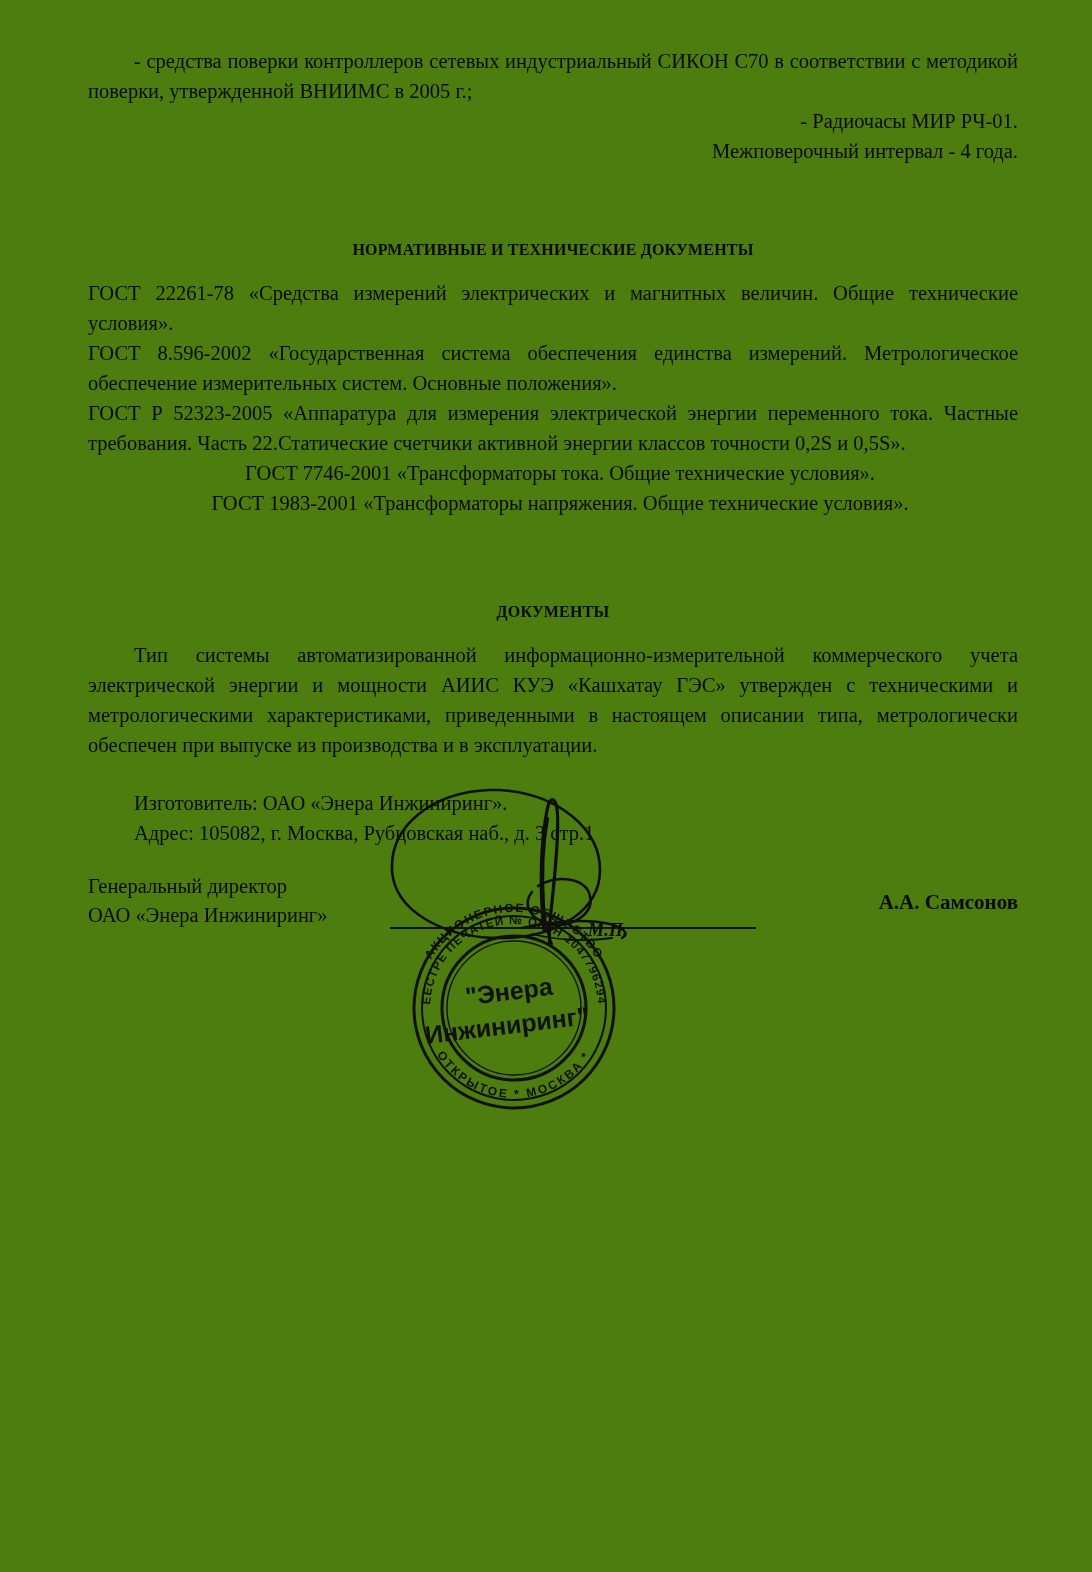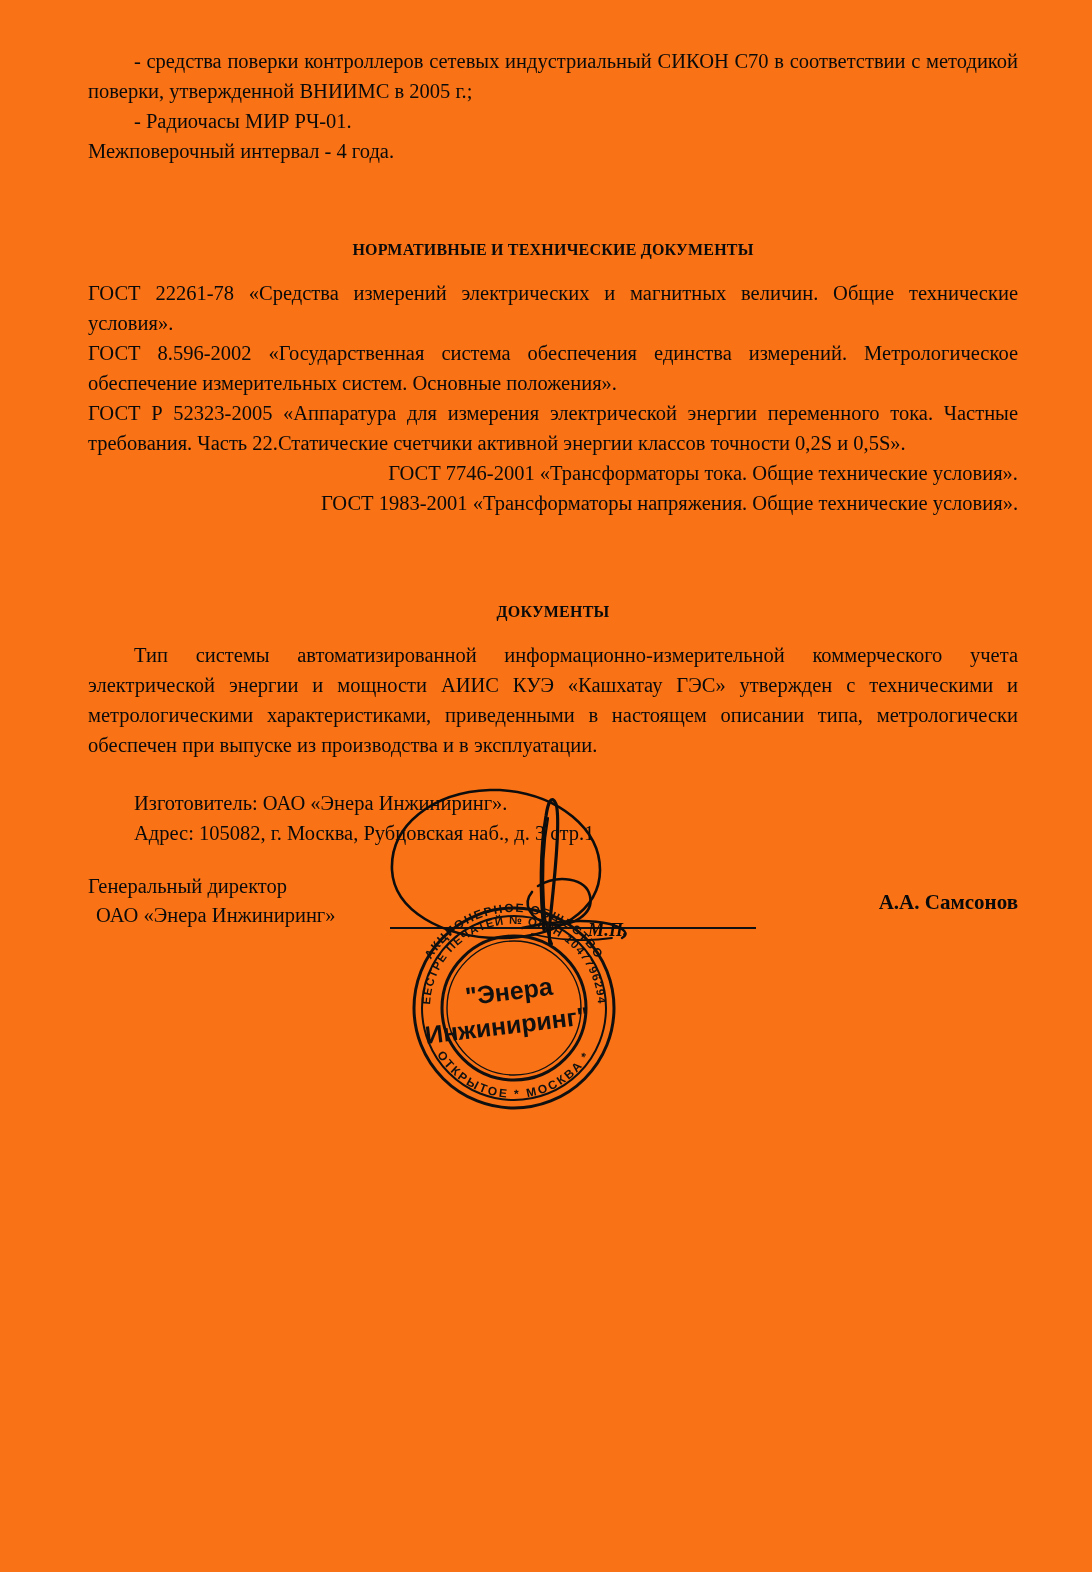--- a/index.html
+++ b/index.html
@@ -4,21 +4,21 @@
 <style>
   html, body {
     margin: 0;
     padding: 0;
     background: #ffffff;
   }
   .page {
     position: relative;
     width: 1092px;
     height: 1572px;
-    background: #f97316;
+    background: #4d7c0f;
     overflow: hidden;
     font-family: "Liberation Serif", "DejaVu Serif", serif;
     color: #0a0a0a;
   }
   .content {
     position: absolute;
     left: 88px;
     top: 46px;
     width: 930px;
   }
@@ -31,21 +31,21 @@
     text-justify: inter-word;
     margin: 0;
   }
   .para.indent {
     text-indent: 46px;
   }
   .para.noindent {
     text-indent: 0;
   }
   .para.last-left {
-    text-align: left;
+    text-align: right;
   }
 
   .heading {
     font-size: 16px;
     line-height: 30px;
     font-weight: bold;
     text-align: center;
     margin: 13px;
     letter-spacing: 0.2px;
   }
@@ -54,21 +54,21 @@
   .gap-md { height: 28px; }
   .gap-xl { height: 56px; }
 
   .ref-line {
     font-size: 20.5px;
     line-height: 30px;
     text-align: justify;
     text-justify: inter-word;
     margin: 0;
   }
-  .ref-line.left { text-align: right; margin-left: 14px; }
+  .ref-line.left { text-align: center; margin-left: 14px; }
 
   .addr-block {
     margin: 0;
     font-size: 20.5px;
     line-height: 30px;
     text-indent: 46px;
     text-align: left;
   }
 
   
@@ -81,21 +81,21 @@
   }
   .sig-role {
     position: absolute;
     left: 0;
     top: 0;
     font-size: 20.5px;
     line-height: 29px;
     font-weight: normal;
     white-space: nowrap;
   }
-  .sig-role .l2 { display: block; margin-left: 8px; }
+  .sig-role .l2 { display: block; }
   .sig-line {
     position: absolute;
     left: 302px;
     top: 55px;
     width: 366px;
     height: 0;
     border-top: 2px solid #111;
   }
   .sig-mp {
     position: absolute;

